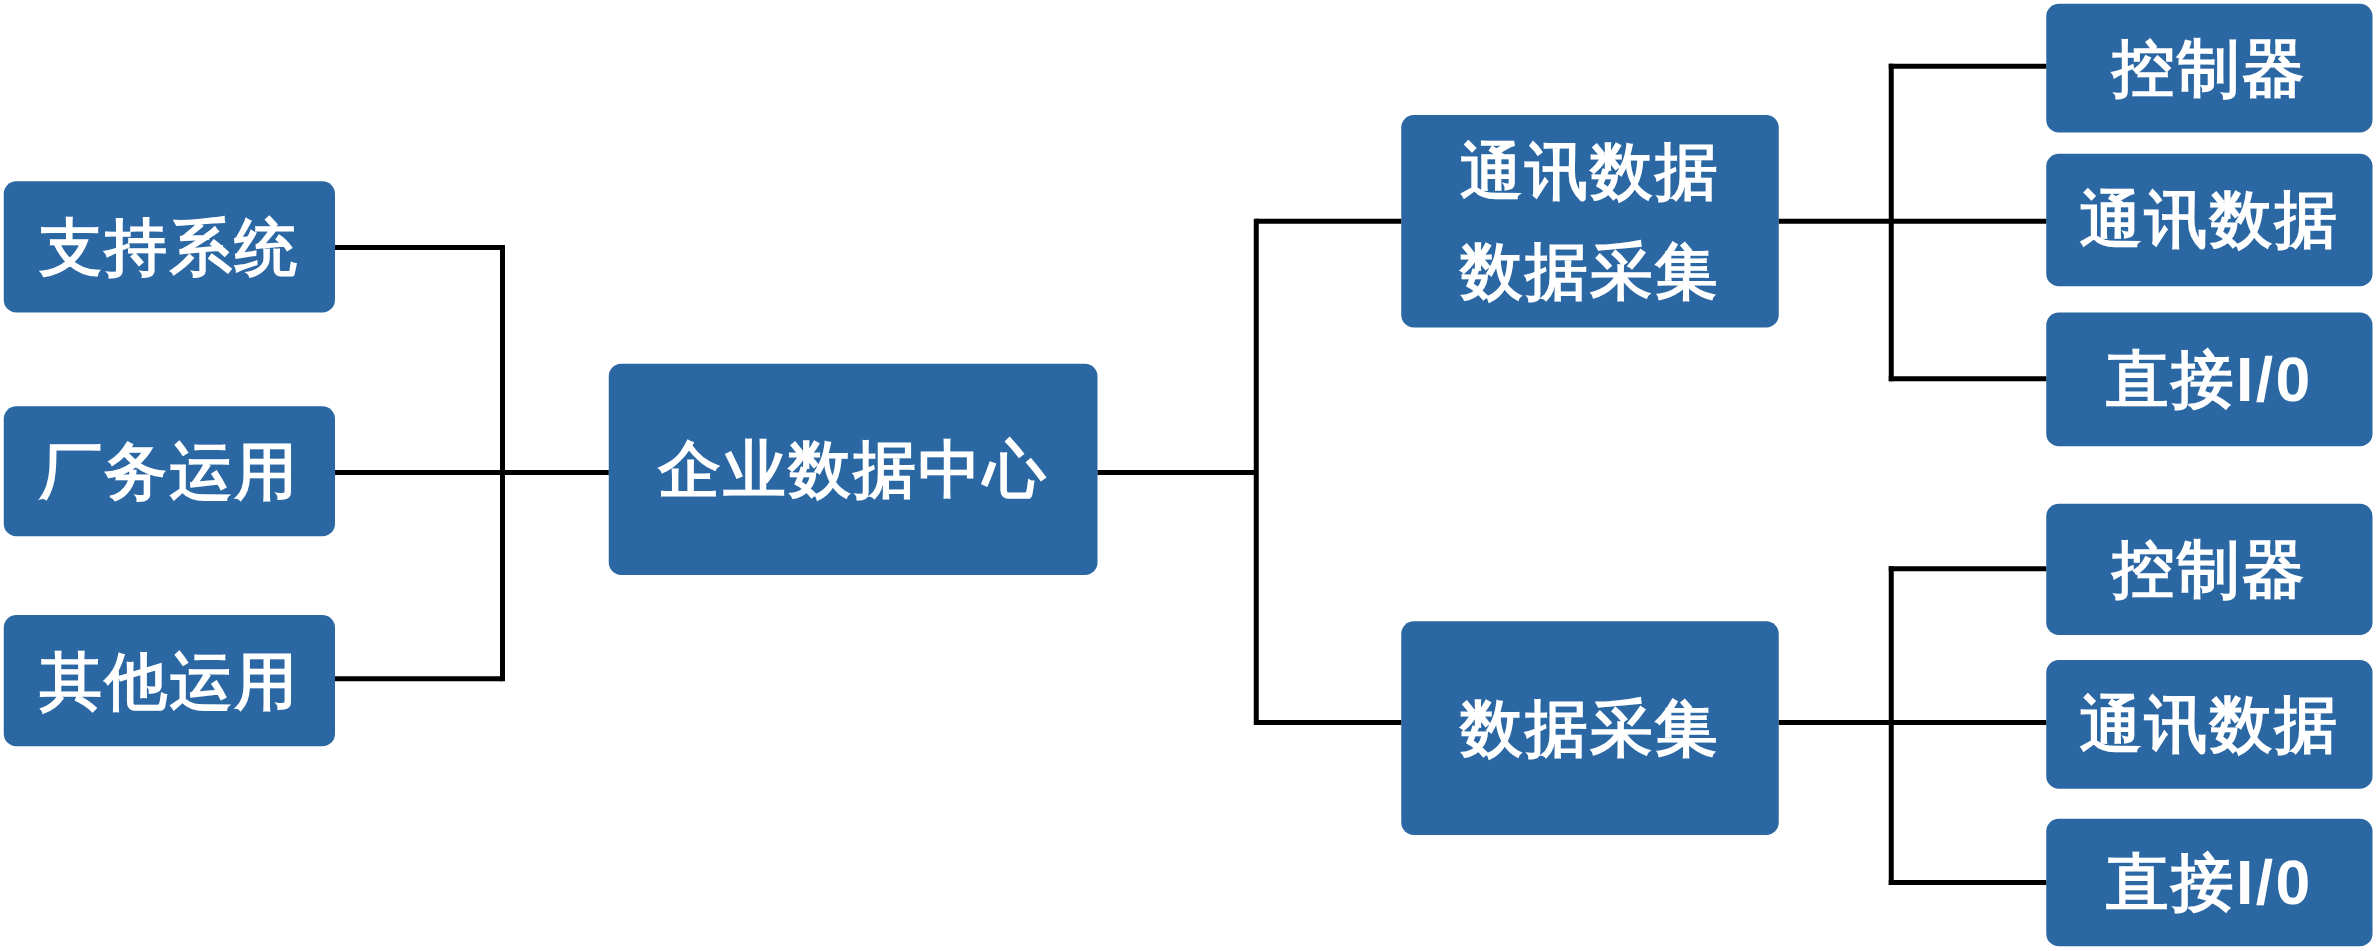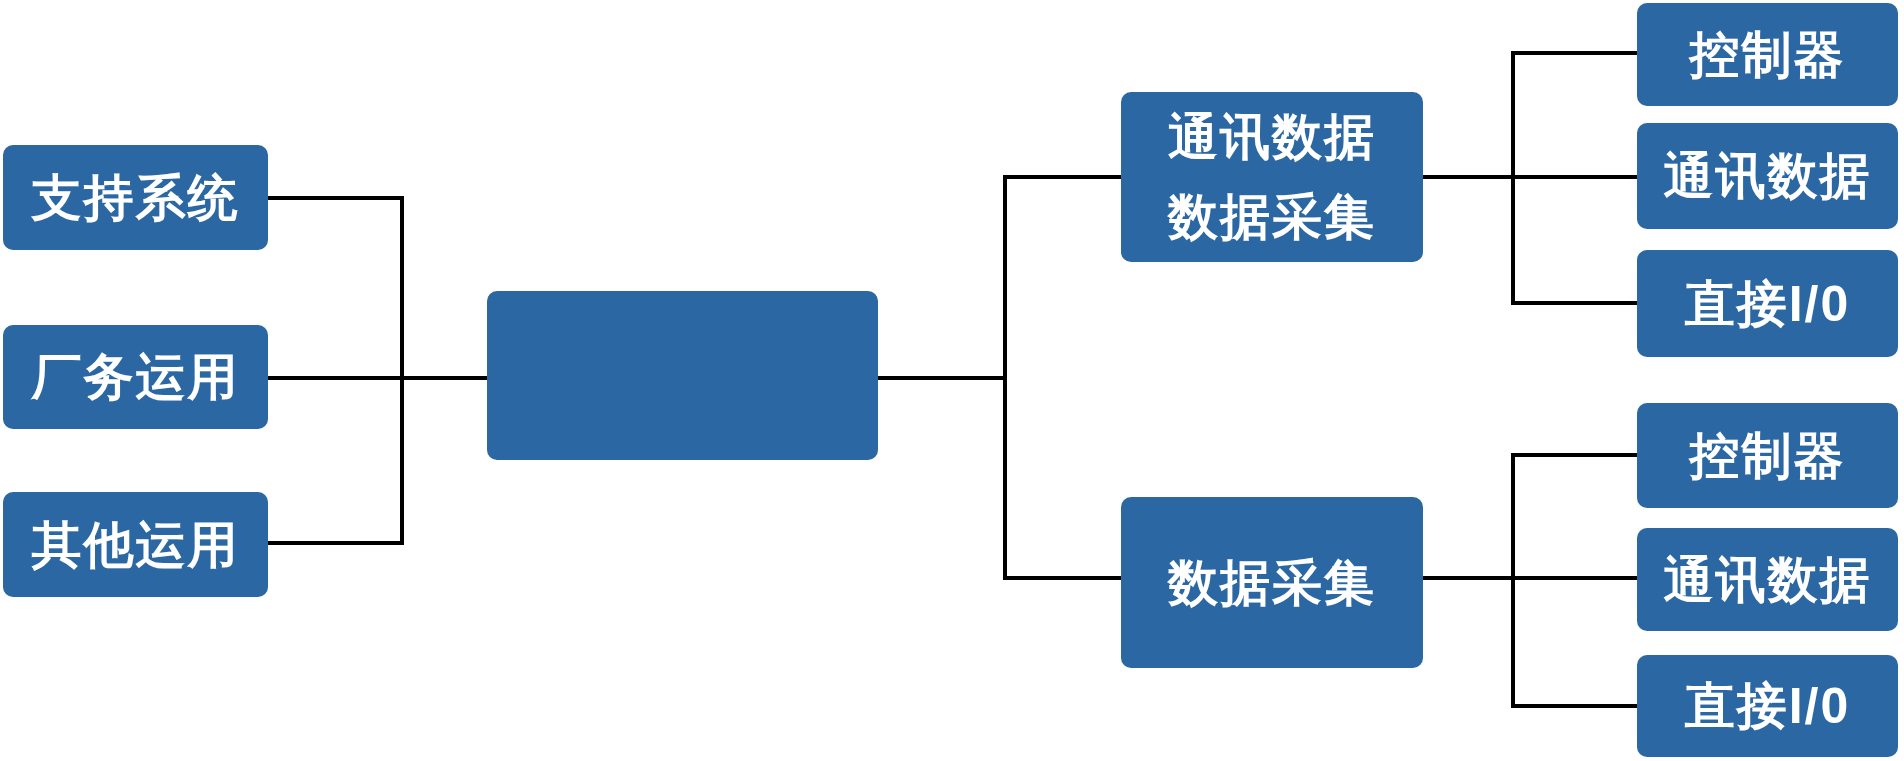--- a/index.html
+++ b/index.html
@@ -45,20 +45,21 @@
     <span class="single">支持系统</span>
   </div>
   <div class="node" style="left:3px;top:492px;width:265px;height:105px">
     <span class="single">其他运用</span>
   </div>
   <div class="node" style="left:3px;top:325px;width:265px;height:104px">
     <span class="single">厂务运用</span>
   </div>
 
   <div class="node" style="left:487px;top:291px;width:391px;height:169px">
+    <span class="ln">企业数据中心</span>
   </div>
 
   <div class="node" style="left:1121px;top:92px;width:302px;height:170px">
     <span class="ln">通讯数据</span>
     <span class="ln">数据采集</span>
   </div>
   <div class="node" style="left:1121px;top:497px;width:302px;height:171px">
     <span class="ln">数据采集</span>
   </div>
 

